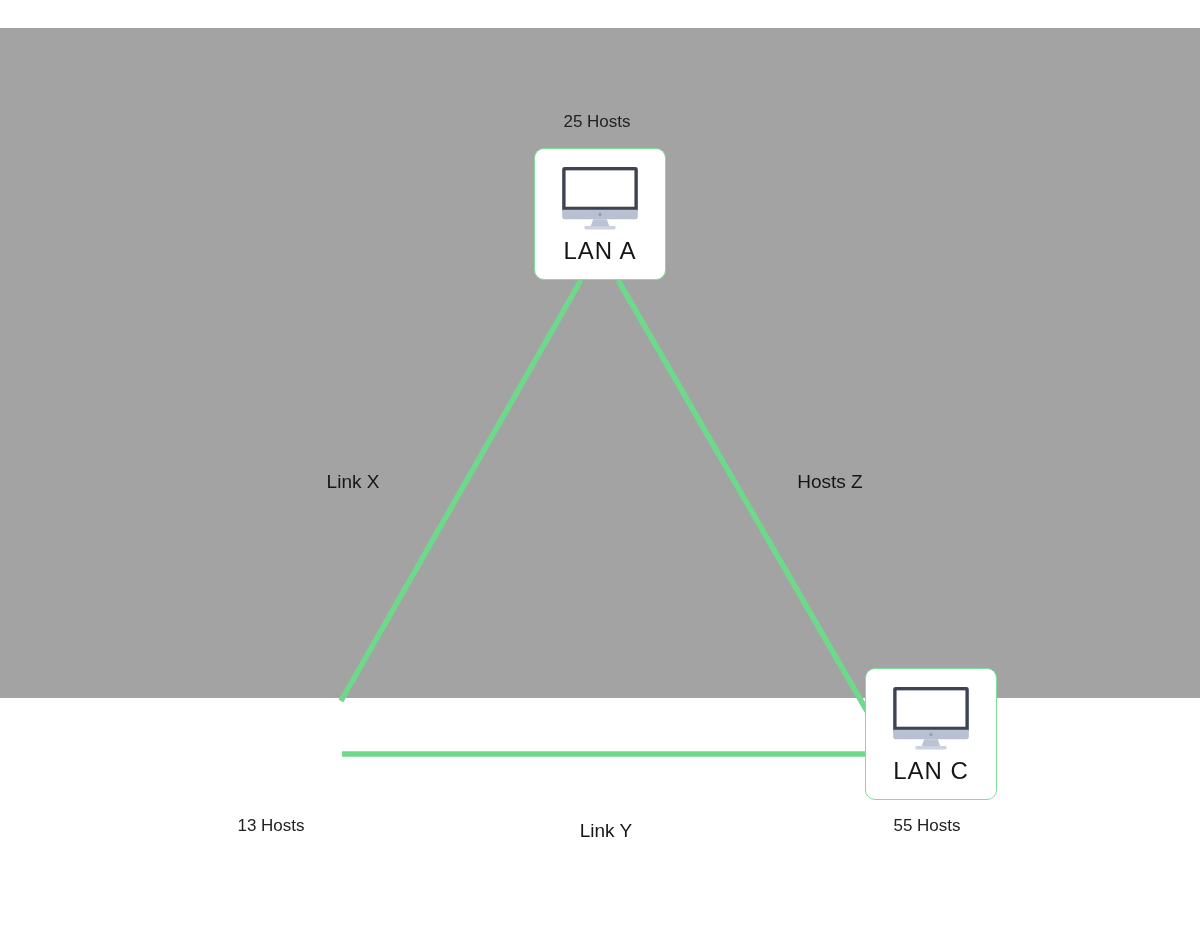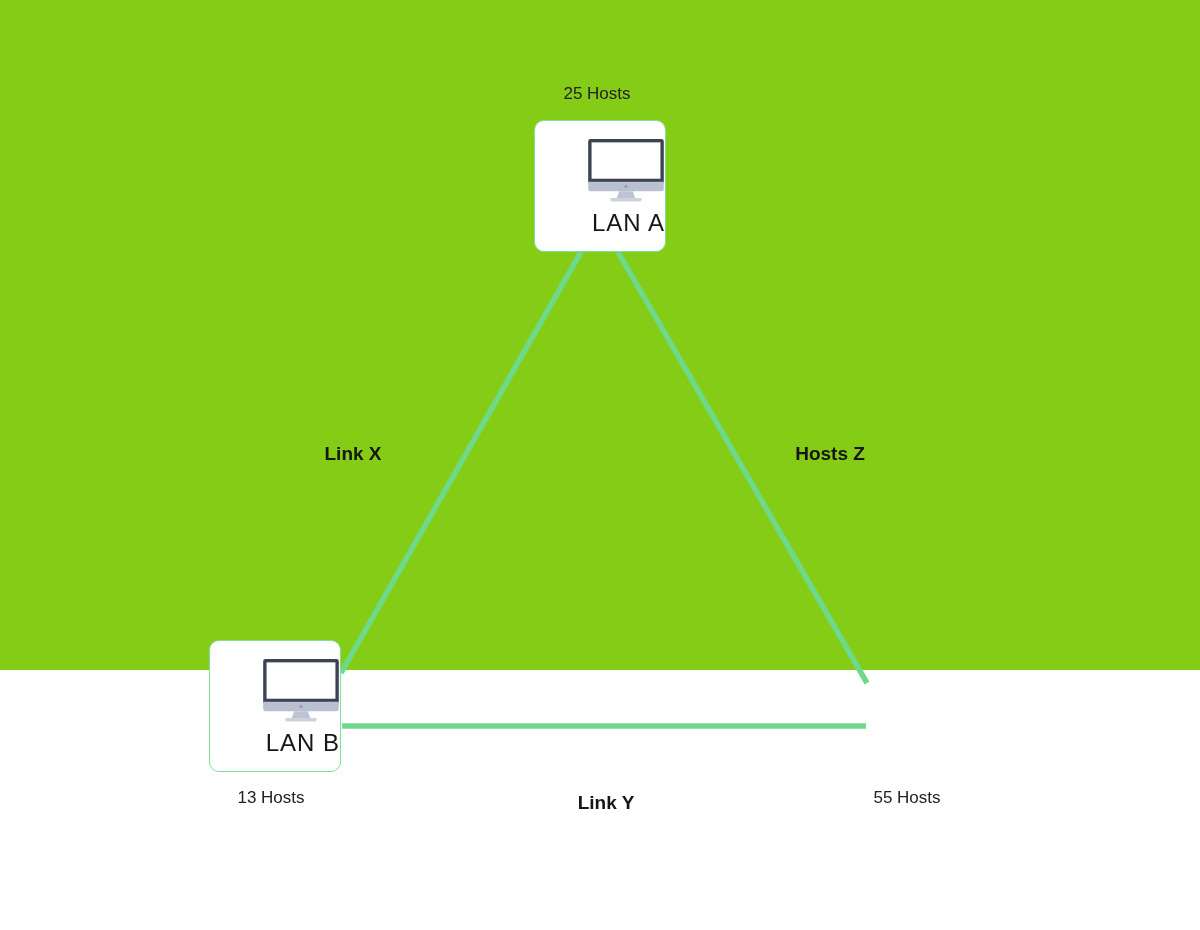--- a/index.html
+++ b/index.html
@@ -14,37 +14,37 @@
     --text-main:#161616;
     --text-hosts:#222222;
   }
   *{margin:0;padding:0;box-sizing:border-box;}
   html,body{background:#ffffff;}
   body{
     font-family:"Liberation Sans","DejaVu Sans",sans-serif;
     width:1200px;height:930px;overflow:hidden;
   }
   .canvas{
-    position:relative;width:1200px;height:670px;background:#84cc16;
+    position:relative;width:1200px;height:670px;background:#a3a3a3;margin-top:28px;
   }
   .wires{
     position:absolute;left:0;top:0;width:1200px;height:930px;
     pointer-events:none;
   }
   .net-line{
     stroke:var(--link-line);
     stroke-width:5.5;
     stroke-linecap:butt;
   }
   .node{
     position:absolute;width:132px;height:132px;
     background:#ffffff;
     border:1.5px solid var(--node-border);
     border-radius:10px;
-    display:flex;flex-direction:column;align-items:flex-end;
+    display:flex;flex-direction:column;align-items:center;
     padding-top:17px;
   }
   .node-a{left:534px;top:120px;}
   .node-b{left:209px;top:640px;}
   .node-c{left:865px;top:640px;}
   .monitor{width:78px;height:64px;display:block;}
   .m-frame{fill:var(--monitor-frame);}
   .m-screen{fill:var(--monitor-screen);}
   .m-chin{fill:var(--monitor-chin);}
   .m-dot{fill:var(--monitor-dot);}
@@ -59,26 +59,26 @@
   }
   .hosts-label{
     position:absolute;
     transform:translateX(-50%);
     font-size:17px;
     color:var(--text-hosts);
     white-space:nowrap;
   }
   .hosts-a{left:597px;top:84px;}
   .hosts-b{left:271px;top:788px;}
-  .hosts-c{left:907px;top:788px;}
+  .hosts-c{left:927px;top:788px;}
   .link-label{
     position:absolute;
     transform:translateX(-50%);
     font-size:19px;
-    font-weight:bold;
+    font-weight:normal;
     color:var(--text-main);
     white-space:nowrap;
   }
   .label-x{left:353px;top:443px;}
   .label-z{left:830px;top:443px;}
   .label-y{left:606px;top:792px;text-align:center;}
 </style>
 </head>
 <body>
 
@@ -103,26 +103,26 @@
       <rect class="m-frame" x="1" y="1" width="78" height="47" rx="2.5"></rect>
       <rect class="m-screen" x="4.5" y="4.5" width="71" height="37.5"></rect>
       <path class="m-chin" d="M1 45 h78 v7.5 a2.5 2.5 0 0 1 -2.5 2.5 h-73 a2.5 2.5 0 0 1 -2.5 -2.5 z"></path>
       <circle class="m-dot" cx="40" cy="50" r="1.7"></circle>
       <polygon class="m-neck" points="33,55 47,55 49.5,62 30.5,62"></polygon>
       <rect class="m-base" x="24" y="62" width="32" height="3.4" rx="1.2"></rect>
     </svg>
     <div class="node-label">LAN A</div>
   </div>
 
-  <div class="node node-b">
+
+  <div class="node node-c">
     <svg class="monitor" viewBox="0 0 80 66" xmlns="http://www.w3.org/2000/svg">
       <rect class="m-frame" x="1" y="1" width="78" height="47" rx="2.5"></rect>
       <rect class="m-screen" x="4.5" y="4.5" width="71" height="37.5"></rect>
       <path class="m-chin" d="M1 45 h78 v7.5 a2.5 2.5 0 0 1 -2.5 2.5 h-73 a2.5 2.5 0 0 1 -2.5 -2.5 z"></path>
       <circle class="m-dot" cx="40" cy="50" r="1.7"></circle>
       <polygon class="m-neck" points="33,55 47,55 49.5,62 30.5,62"></polygon>
       <rect class="m-base" x="24" y="62" width="32" height="3.4" rx="1.2"></rect>
     </svg>
-    <div class="node-label">LAN B</div>
+    <div class="node-label">LAN C</div>
   </div>
-
 
 </div>
 
 </body></html>

